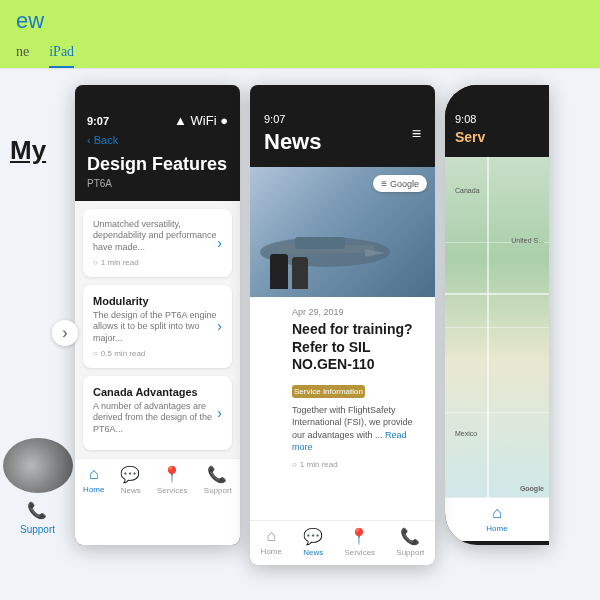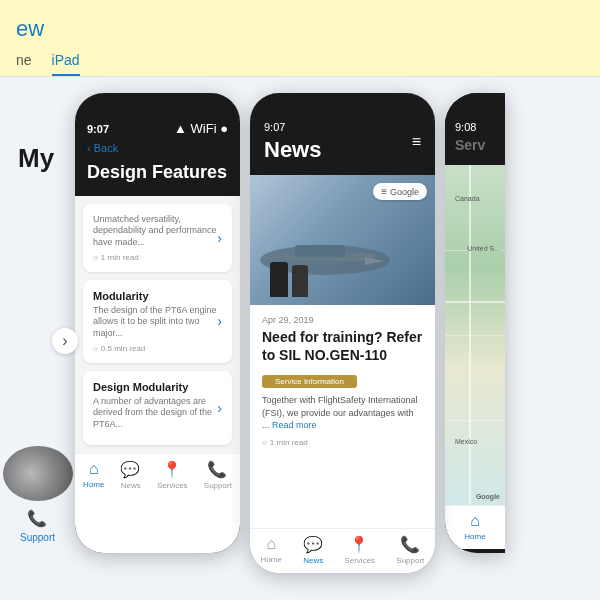--- a/index.html
+++ b/index.html
@@ -6,40 +6,41 @@
     body {
       width: 600px;
       height: 600px;
       background: #f0f4f8;
       font-family: -apple-system, BlinkMacSystemFont, 'Segoe UI', sans-serif;
       overflow: hidden;
     }
 
     
     .top-bar {
-      background: #fef9c3;
-      padding: 16px 16px 0 16px;
+      background: #bef264;
+      padding: 8px 16px 0 16px;
       border-bottom: 1px solid #e0e0e0;
     }
     .top-bar-title {
       font-size: 22px;
       color: #1a7bc4;
       font-weight: 400;
       padding-bottom: 4px;
     }
     .tabs-row {
       display: flex;
       gap: 20px;
     }
     .tab {
       font-size: 14px;
       padding: 6px 0;
       cursor: pointer;
       border-bottom: 2px solid transparent;
       color: #555;
+      font-family: Liberation Serif, serif;
     }
     .tab.active {
       color: #1a7bc4;
       border-bottom: 2px solid #1a7bc4;
     }
 
     
     .main-content {
       display: flex;
       align-items: flex-start;
@@ -47,37 +48,38 @@
       gap: 10px;
       position: relative;
       height: calc(600px - 72px);
       overflow: hidden;
     }
     .my-label {
       font-size: 28px;
       color: #1a1a1a;
       font-weight: 600;
       margin-top: 60px;
-      margin-left: 8px;
+      margin-left: 0;
+      text-decoration: underline;
     }
     .support-label {
       font-size: 10px;
       color: #1a7bc4;
       text-align: center;
       margin-top: 4px;
     }
     .phone-icon-sm {
       font-size: 16px;
       color: #1a7bc4;
       text-align: center;
     }
 
     
     .phone-mockup {
-      border-radius: 29px;
+      border-radius: 8px;
       overflow: hidden;
       box-shadow: 0 4px 20px rgba(0,0,0,0.25);
       flex-shrink: 0;
       position: relative;
       background: #1a1a1a;
     }
     .phone-screen {
       width: 100%;
       height: 100%;
       overflow: hidden;
@@ -228,35 +230,35 @@
       background: white;
       border-radius: 12px;
       padding: 3px 8px;
       font-size: 9px;
       color: #555;
       display: flex;
       align-items: center;
       gap: 3px;
       box-shadow: 0 1px 3px rgba(0,0,0,0.2);
     }
-    .news-content { padding: 10px 12px; }
+    .news-content { padding: 10px 12px; margin-left: 30px; }
     .news-date { font-size: 9px; color: #888; margin-bottom: 4px; }
     .news-headline {
       font-size: 14px;
       font-weight: 800;
       color: #1a1a1a;
       line-height: 1.25;
       margin-bottom: 6px;
     }
     .news-badge {
       display: inline-block;
       background: #b5943a;
       color: white;
       font-size: 8px;
-      padding: 2px 13px;
+      padding: 2px 2px;
       border-radius: 3px;
       margin-bottom: 6px;
     }
     .news-body {
       font-size: 9px;
       color: #555;
       line-height: 1.4;
     }
     .read-more { color: #1a7bc4; }
     .news-read-time {
@@ -270,37 +272,37 @@
     .phone2-nav {
       background: white;
       border-top: 1px solid #eee;
       display: flex;
       justify-content: space-around;
       padding: 6px 0 8px 0;
     }
 
     
     .phone3-partial {
-      width: 60px;
+      width: 104px;
       height: 460px;
       border-radius: 32px 0 0 32px;
       overflow: hidden;
       box-shadow: 0 4px 20px rgba(0,0,0,0.25);
       background: #1a1a1a;
       flex-shrink: 0;
     }
     .phone3-header {
       background: #1a1a1a;
       padding: 28px 10px 12px 10px;
       display: flex;
       justify-content: space-between;
       align-items: center;
     }
     .phone3-title {
-      color: #737373;
+      color: #fdba74;
       font-size: 14px;
       font-weight: 700;
     }
     .phone3-map {
       width: 100%;
       height: 340px;
       background: linear-gradient(180deg, #c8dfc8 0%, #aacfaa 30%, #e8e8d0 60%, #d0e8e8 100%);
       position: relative;
       overflow: hidden;
     }
@@ -403,20 +405,21 @@
       <div class="phone1-header">
         <div class="phone1-status">
           <span class="status-time">9:07</span>
           <span class="status-icons">▲ WiFi ●</span>
         </div>
         <div class="back-btn">
           <span>‹</span>
           <span>Back</span>
         </div>
         <div class="phone1-title">Design Features</div>
+        <div class="phone1-subtitle">PT6A</div>
       </div>
 
       <div class="phone1-body">
 
         <div class="feature-card">
           <div class="feature-card-content">
             <div class="feature-card-desc">Unmatched versatility, dependability and performance have made...</div>
             <div class="feature-card-read">
               <span>○</span>
               <span>1 min read</span>
@@ -432,21 +435,21 @@
             <div class="feature-card-read">
               <span>○</span>
               <span>0.5 min read</span>
             </div>
           </div>
           <span class="chevron-right">›</span>
         </div>
 
         <div class="feature-card">
           <div class="feature-card-content">
-            <div class="feature-card-title">Design Modularity</div>
+            <div class="feature-card-title">Canada Advantages</div>
             <div class="feature-card-desc">A number of advantages are derived from the design of the PT6A...</div>
           </div>
           <span class="chevron-right">›</span>
         </div>
       </div>
 
       <div class="phone1-nav">
         <div class="nav-item active">
           <span class="nav-icon">⌂</span>
           <span>Home</span>

